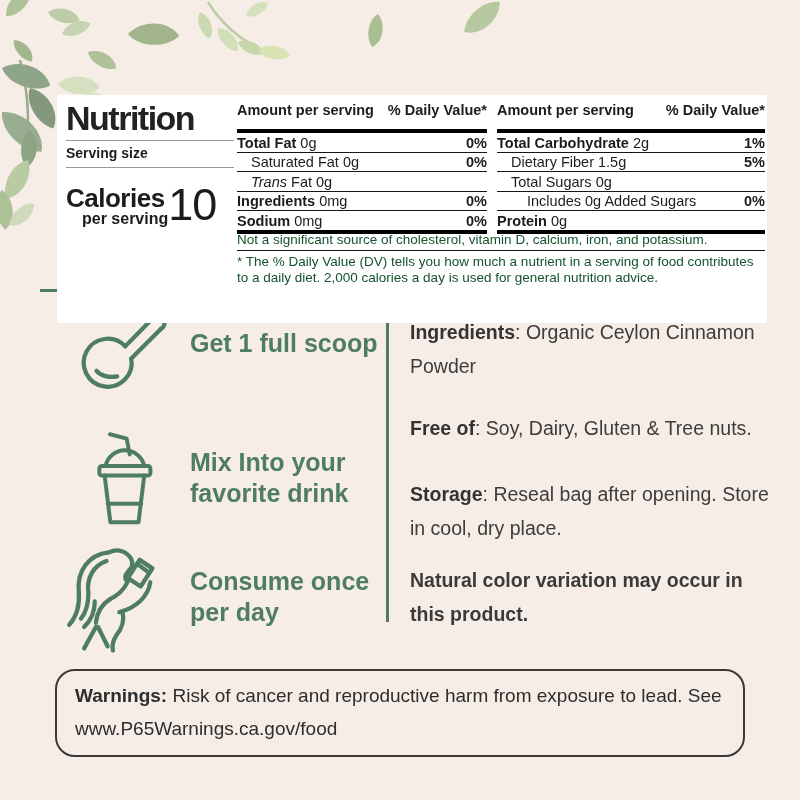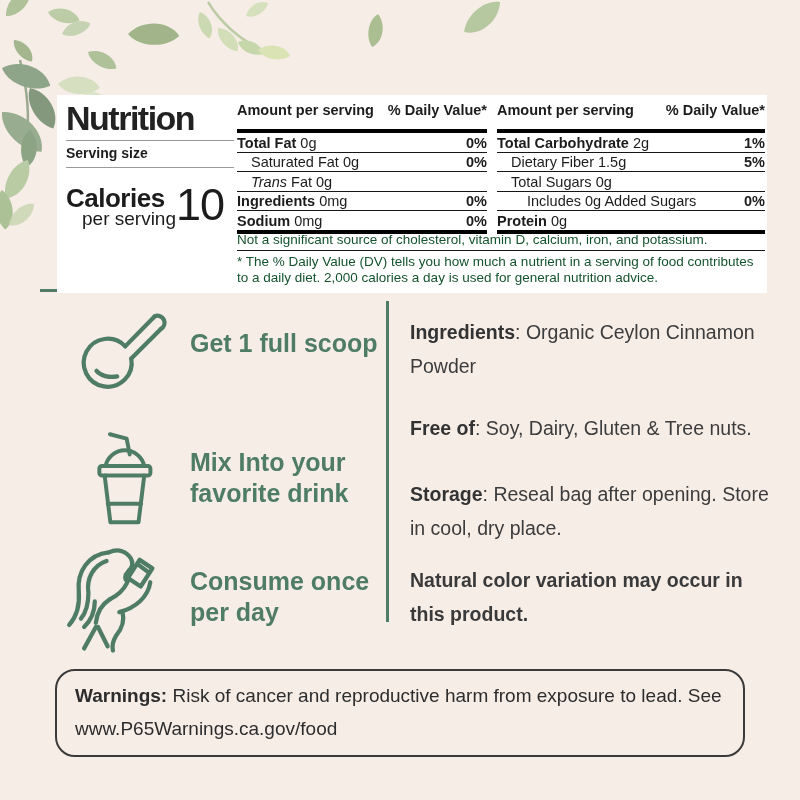--- a/index.html
+++ b/index.html
@@ -6,29 +6,29 @@
   body{
     width:800px;height:800px;position:relative;overflow:hidden;
     background:#f6ede7;
     font-family:"Liberation Sans",sans-serif;
     color:#1c1c1c;
   }
   svg{display:block;}
   
   .leaves{position:absolute;left:0;top:0;z-index:0;pointer-events:none;}
   
-  .nf-panel{position:absolute;left:57px;top:95px;width:710px;height:198px;background:#ffffff;z-index:2;}
+  .nf-panel{position:absolute;left:57px;top:95px;width:710px;height:228px;background:#ffffff;z-index:2;}
   .nf-col1{position:absolute;left:9px;top:6px;width:168px;}
   .nf-title{font-size:34px;font-weight:bold;line-height:34px;letter-spacing:-1.5px;color:#222;}
   .nf-rule{border:0;border-top:1.5px solid #9a9a9a;margin:5px 0 4px 0;}
   .nf-serv{font-size:14px;line-height:16.5px;}
   .nf-b{font-weight:bold;}
   .nf-cal-wrap{display:flex;align-items:flex-start;margin-top:17px;}
   .nf-cal-label{font-size:26px;font-weight:bold;line-height:27px;letter-spacing:-0.5px;}
-  .nf-cal-sub{font-size:19px;font-weight:normal;line-height:13px;padding-left:16px;}
+  .nf-cal-sub{font-size:16px;font-weight:bold;line-height:13px;padding-left:16px;}
   .nf-cal-value{font-size:45px;font-weight:normal;line-height:40px;letter-spacing:-1px;}
   .nf-table{position:absolute;top:6px;}
   .nf-table.t-left{left:180px;width:250px;}
   .nf-table.t-right{left:440px;width:268px;}
   .nf-head{display:flex;justify-content:space-between;font-size:14.5px;font-weight:bold;
            padding:1px 0 10px 0;border-bottom:4px solid #000;line-height:17px;}
   .nf-row{display:flex;justify-content:space-between;align-items:flex-end;
           font-size:14.5px;line-height:16px;padding:1.5px 0 1px 0;border-bottom:1.5px solid #161616;}
   .nf-row:last-child{border-bottom:4px solid #000;}
   .nf-dv{font-weight:bold;}

